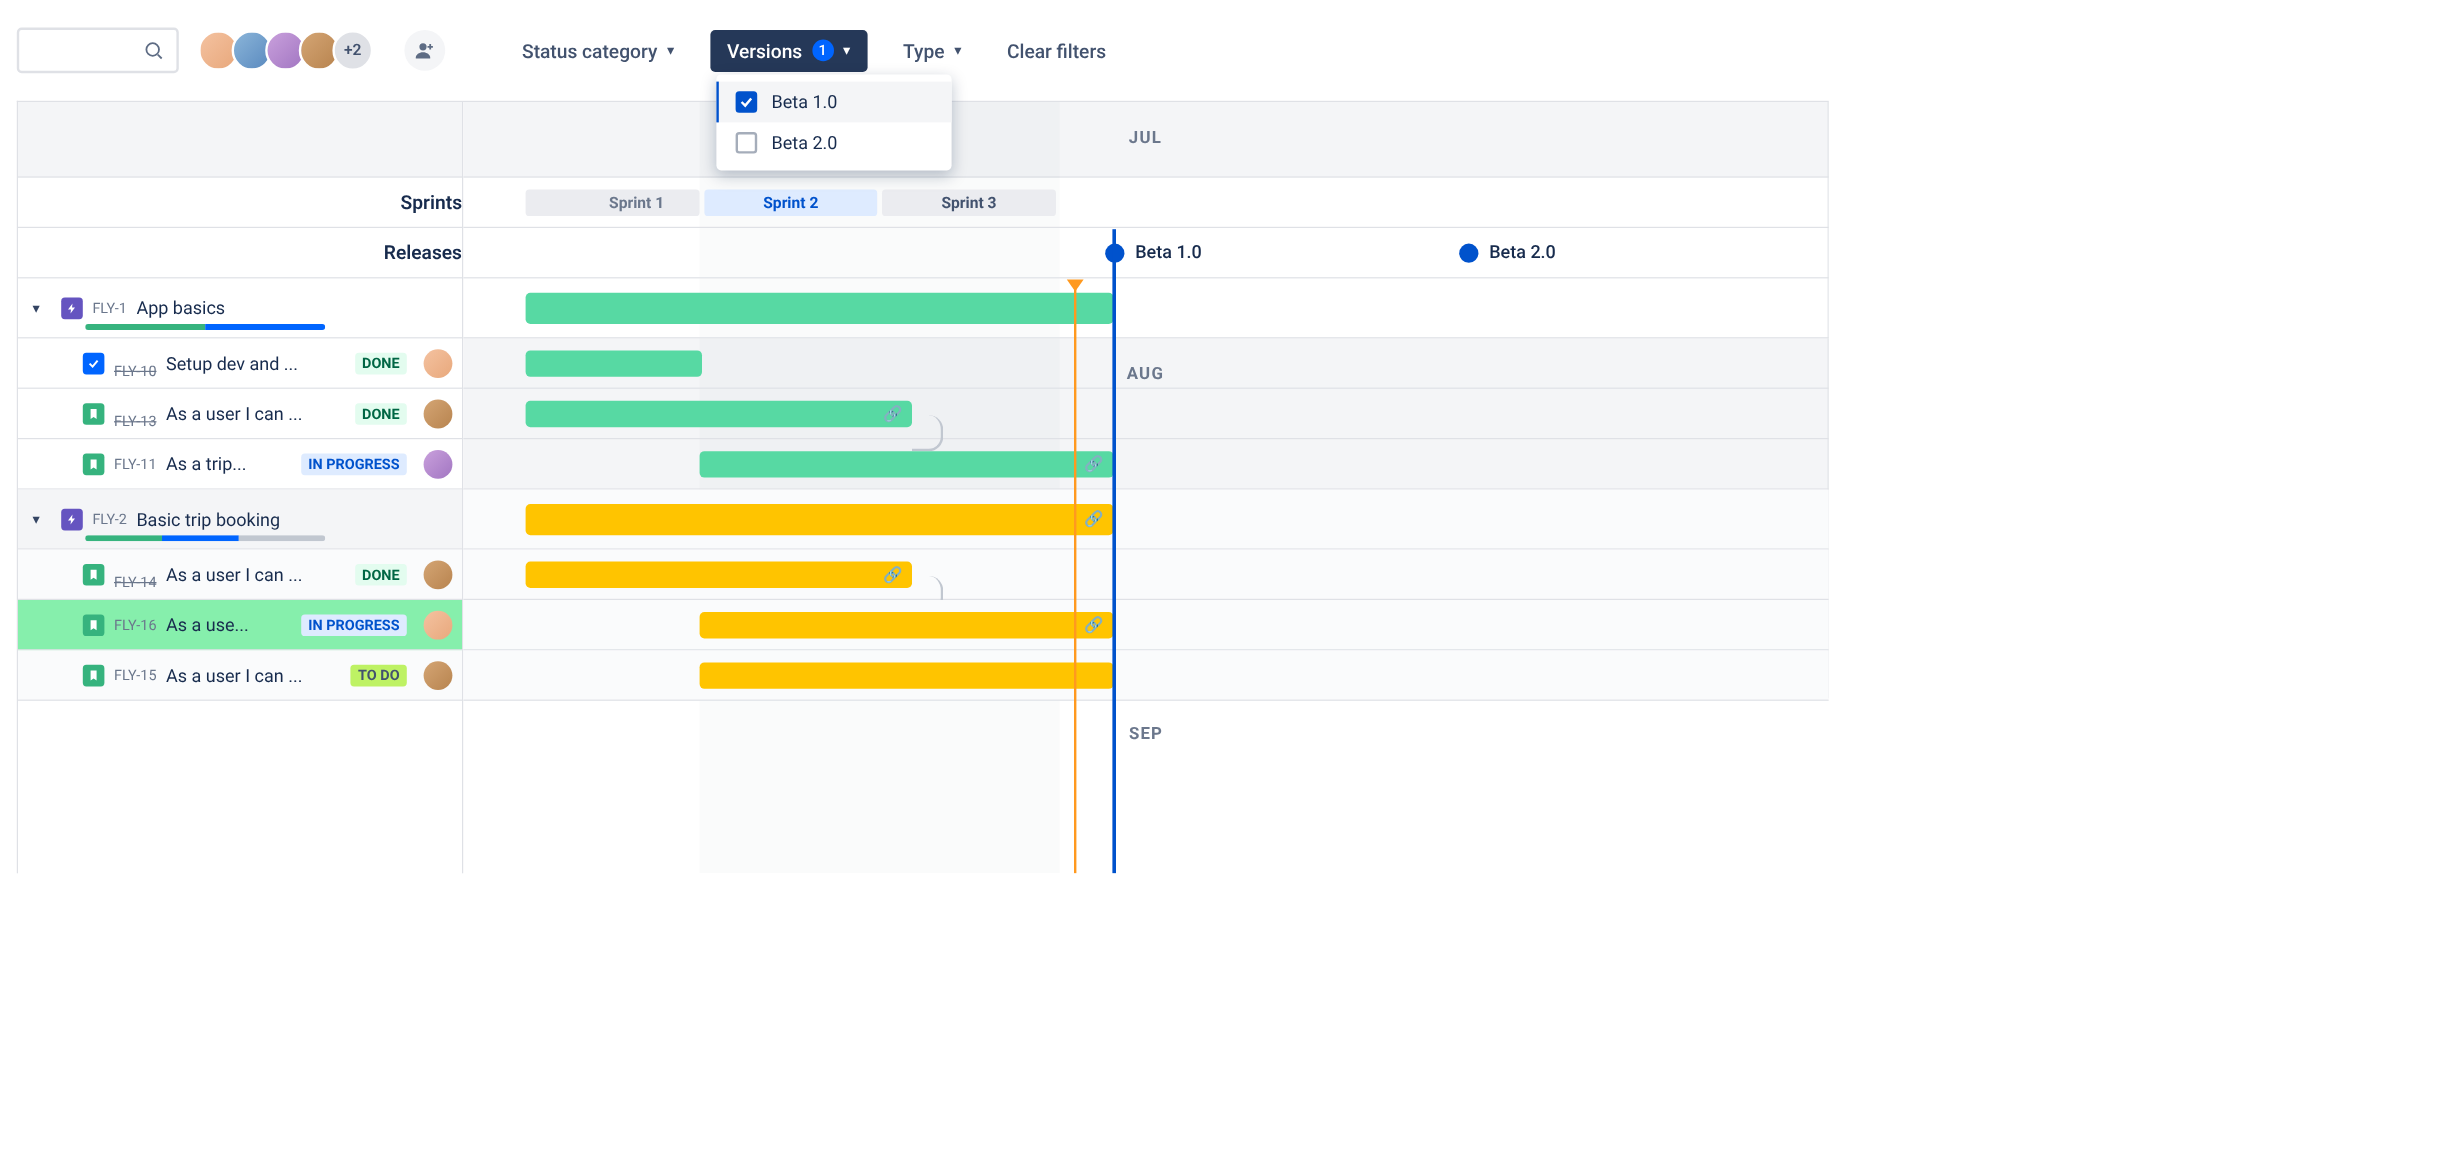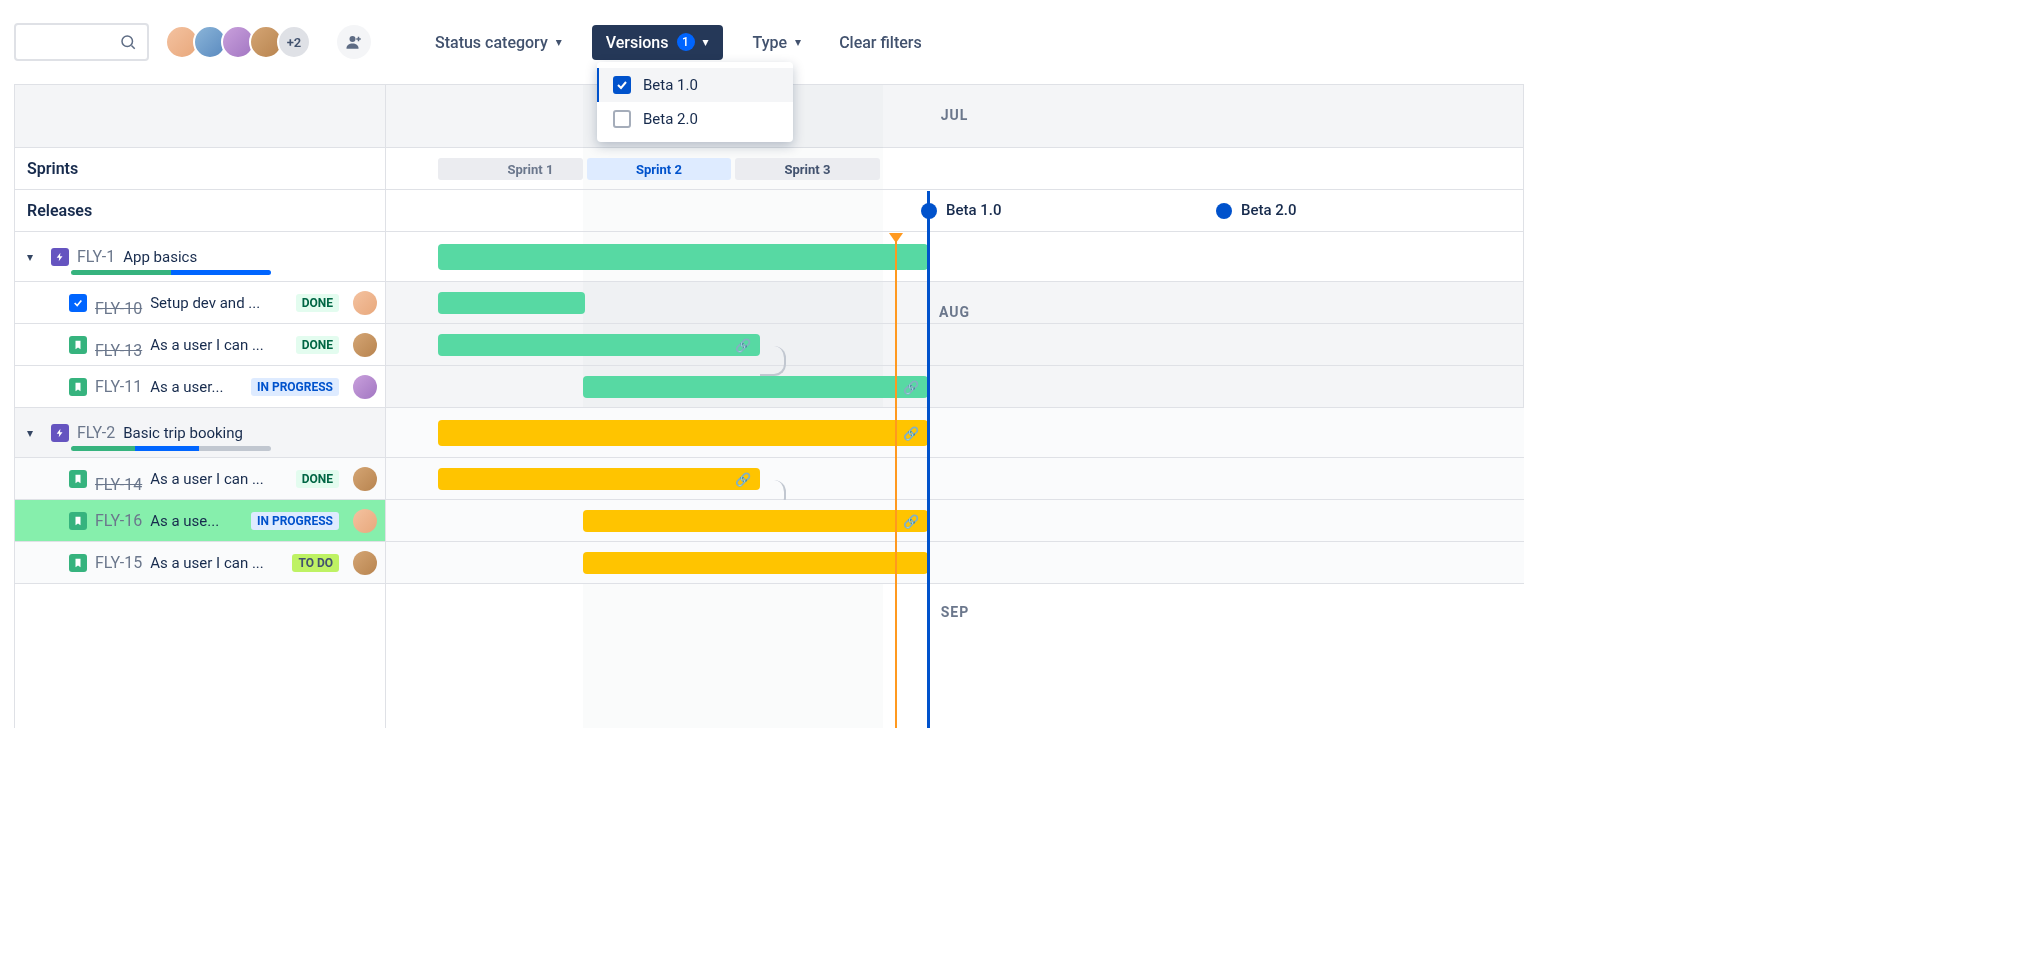--- a/index.html
+++ b/index.html
@@ -69,21 +69,21 @@
   .left { width: 371px; flex-shrink: 0; border-right: 1px solid #DFE1E6; }
   .right { flex: 1; position: relative; overflow: hidden; }
 
   
   .months { height: 63px; display: flex; flex-direction: column; }
   .months .m { flex:1; text-align:center; padding-top:22px; color:#6B778C; font-weight:700; font-size:14px; letter-spacing:1px; border-right:1px solid #DFE1E6;}
   .months .m.current { background:#F4F5F7; }
   .left .blank-head { height:63px; border-bottom:1px solid #DFE1E6; background:#F4F5F7;}
   .right .months { border-bottom:1px solid #DFE1E6; background:#F4F5F7; }
 
-  .row { height:42px; border-bottom:1px solid #DFE1E6; display:flex; align-items:center; position:relative;}
+  .row { height:42px; border-bottom:1px solid #DFE1E6; display:flex; align-items:center; position:relative;justify-content:flex-end;}
   .left .row.label { padding-left:12px; font-weight:600; font-size:16px; }
   .row.epic-group { height:50px; }
   .row.epic-group.alt { background:#F4F5F7; }
 
   
   .sprint-pill {
     position:absolute; height:22px; border-radius:3px; display:flex; align-items:center; justify-content:center;
     font-size:13px; font-weight:700; top:10px;
   }
   .sp-past { background:#EBECF0; color:#6B778C;padding-left:40px; }
@@ -98,21 +98,21 @@
   .erow { display:flex; align-items:center; gap:8px; padding-left:12px; width:100%; }
   .erow.sub { padding-left:54px; gap:8px; }
   .expand { width:16px; color:#344563; font-size:12px; cursor:pointer;}
   .issue-icon {
     width:18px; height:18px; border-radius:3px; display:flex; align-items:center; justify-content:center;
     color:#fff; font-size:12px; flex-shrink:0;
   }
   .ic-epic { background:#6554C0; }
   .ic-task { background:#0065FF; }
   .ic-story{ background:#36B37E; }
-  .key { color:#6B778C; font-size:16px; }
+  .key { color:#6B778C; font-size:12px; }
   .key.strike { text-decoration: line-through; margin-top: 12px; }
   .summary { color:#172B4D; font-size:15px; white-space:nowrap; overflow:hidden; text-overflow:ellipsis; }
   .summary.epic-s { flex:0 0 auto; }
   .progress { display:flex; width:200px; height:5px; border-radius:3px; overflow:hidden; position:absolute; left:56px; bottom:6px;}
   .progress .pg { height:100%;}
   .status-lozenge {
     font-size:12px; font-weight:700; padding:2px 6px; border-radius:3px; flex-shrink:0; margin-left:auto;
   }
   .st-done { background:#E3FCEF; color:#006644; }
   .st-prog { background:#DEEBFF; color:#0052CC; }
@@ -260,21 +260,21 @@
         </div>
       </div>
       <div class="row">
         <div class="erow sub">
           <span class="issue-icon ic-story">
             <svg width="10" height="10" viewBox="0 0 24 24" fill="#fff">
                 <path d="M6 2h12v20l-6-4-6 4V2z"></path>
               </svg>
           </span>
           <span class="key">FLY-11</span>
-          <span class="summary" style="max-width:80px">As a user...</span>
+          <span class="summary" style="max-width:80px">As a trip...</span>
           <span class="status-lozenge st-prog">IN PROGRESS</span>
           <span class="mini-avatar a3"></span>
         </div>
       </div>
 
       <div class="row epic-group alt" style="flex-direction:column; align-items:flex-start; justify-content:center;">
         <div class="erow">
           <span class="expand">▾</span>
           <span class="issue-icon ic-epic">
             <svg width="10" height="10" viewBox="0 0 24 24" fill="#fff">

